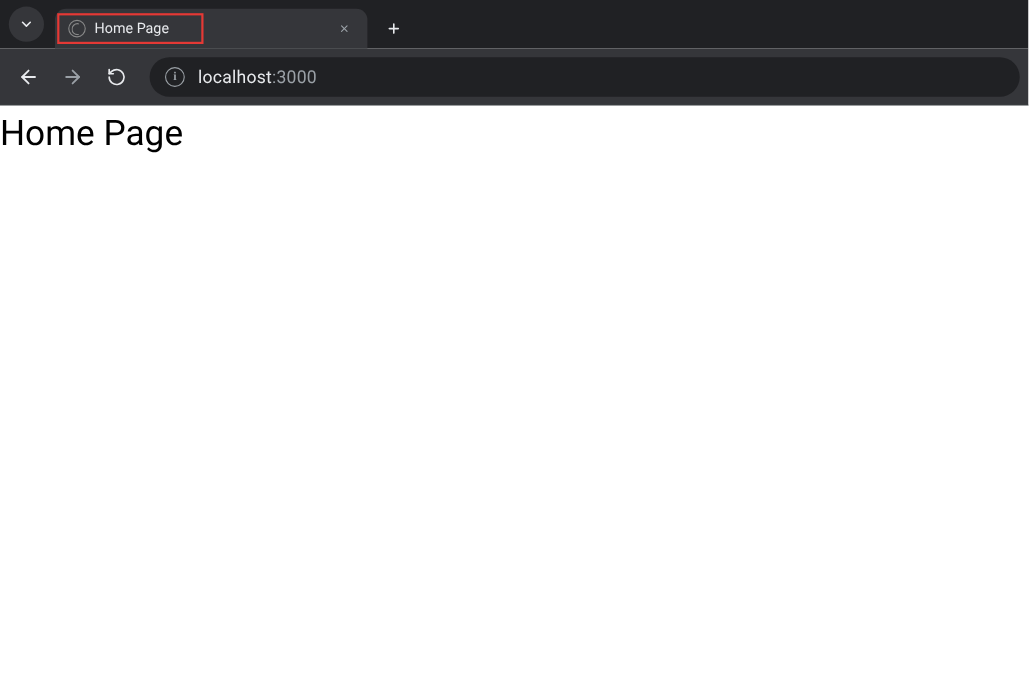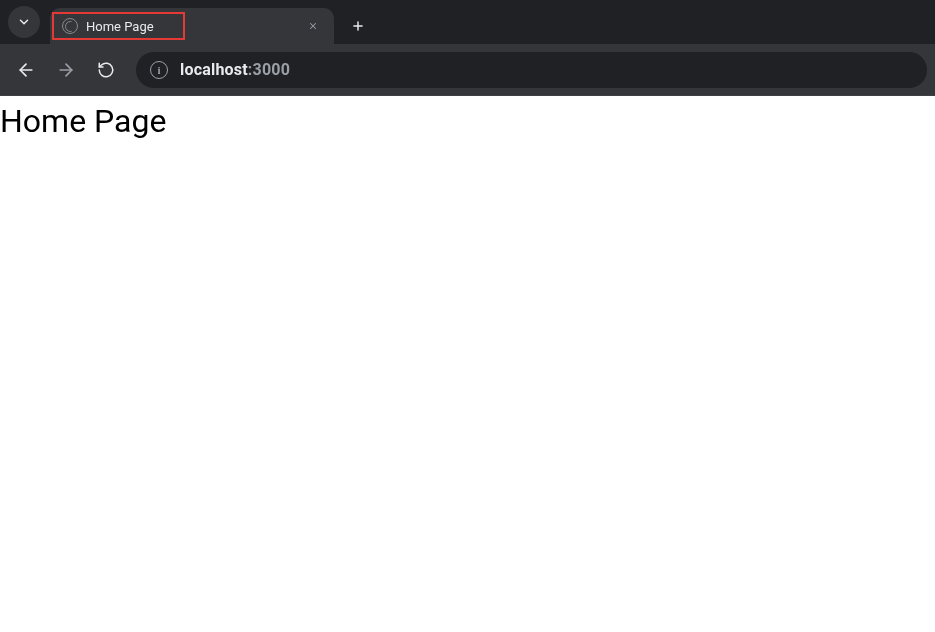--- a/index.html
+++ b/index.html
@@ -148,21 +148,20 @@
       color: #9aa0a6;
       font-size: 11px;
       font-weight: bold;
       font-family: Georgia, serif;
       flex-shrink: 0;
     }
     .url-text {
       color: #e8eaed;
       font-size: 16px;
       letter-spacing: 0.2px;
-      font-weight: bold;
     }
     .url-text .dim {
       color: #9aa0a6;
     }
     .viewport {
       background: #ffffff;
       height: calc(632px - 44px - 52px);
       padding: 6px 0 0 0;
     }
     .page-heading {

